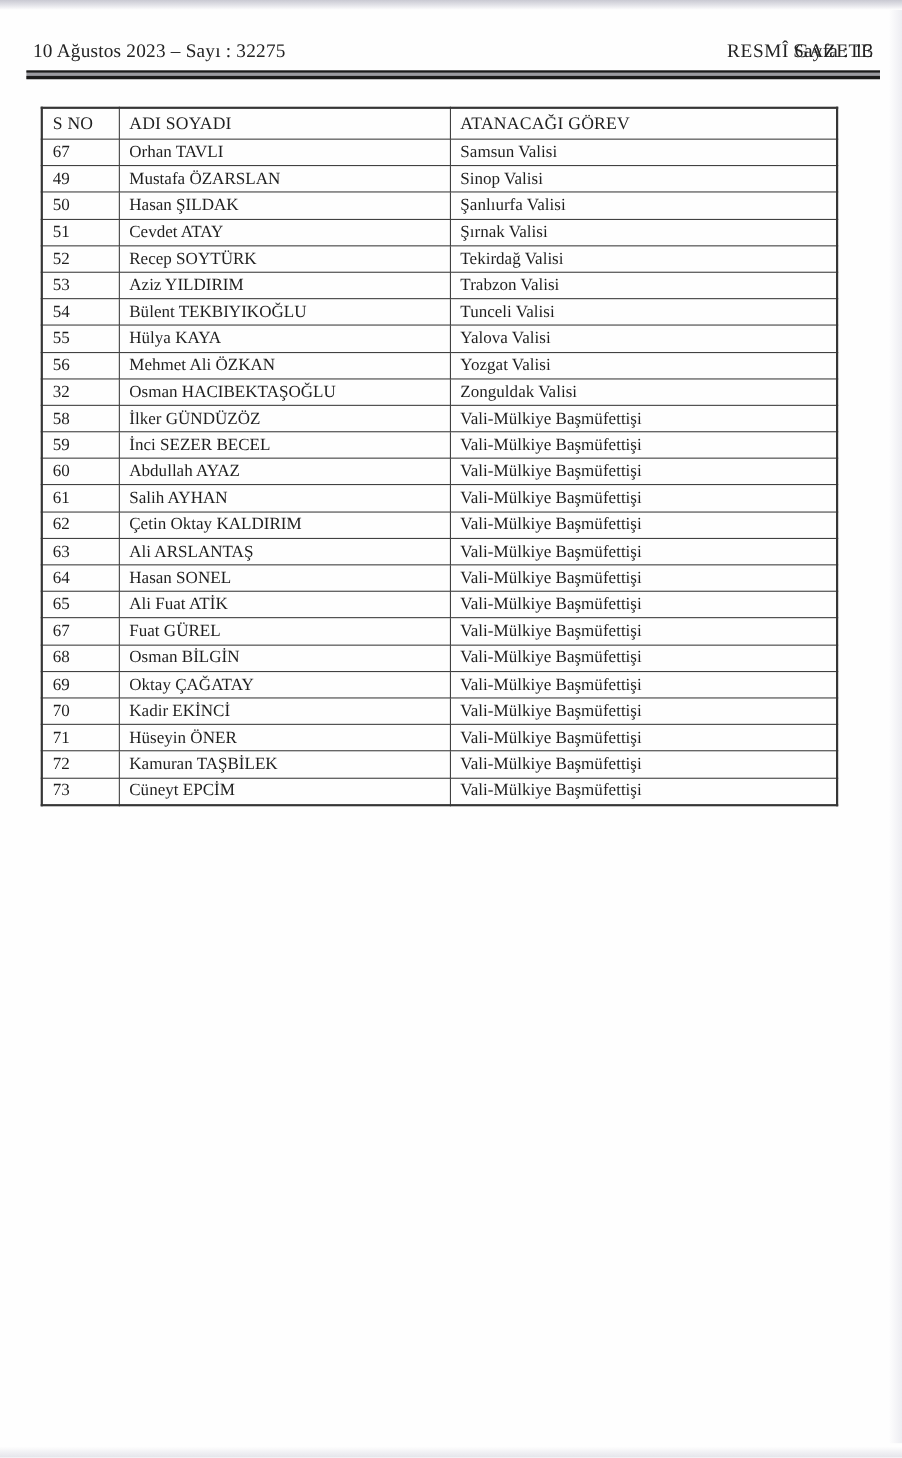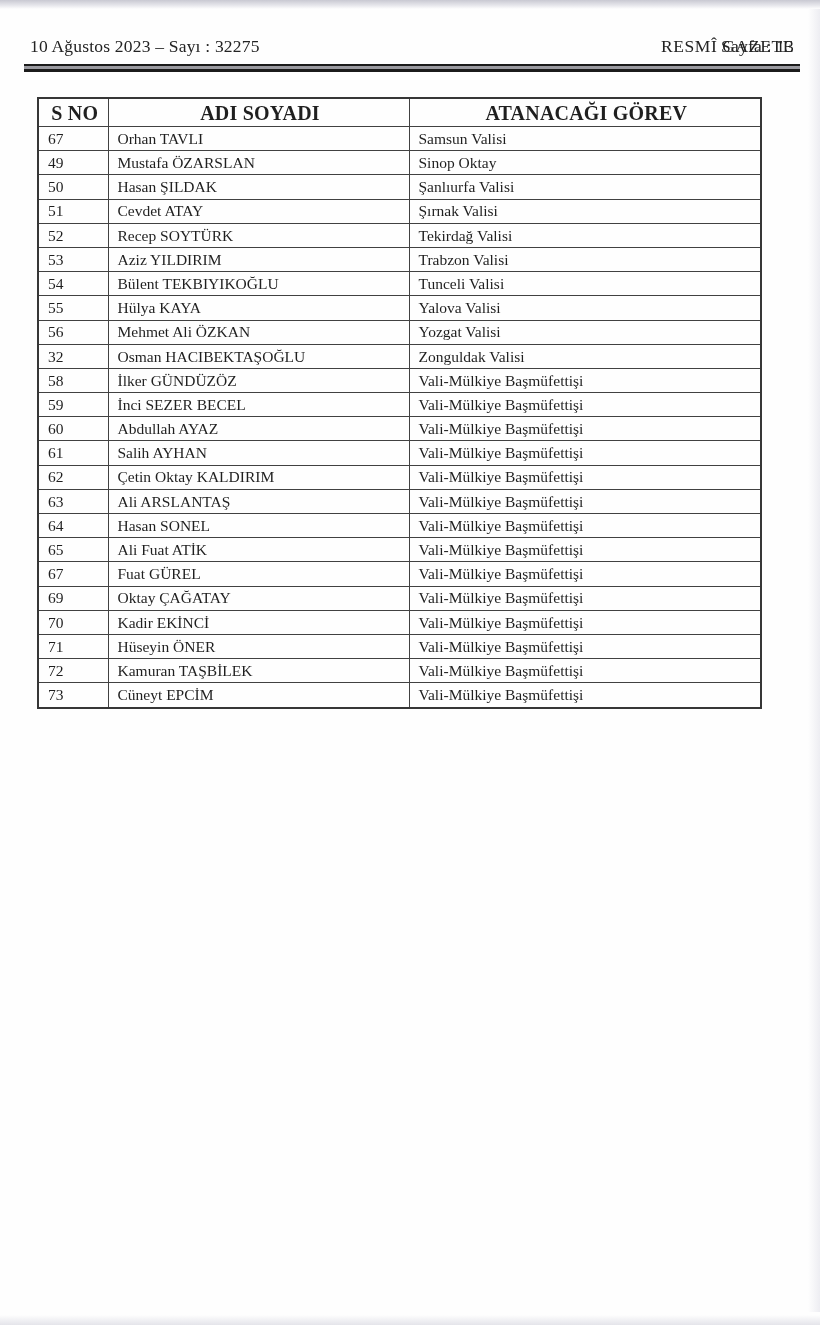--- a/index.html
+++ b/index.html
@@ -59,25 +59,24 @@
     border:1.6px solid #414141;
     padding:0 6px 0 9px;
     overflow:hidden;white-space:nowrap;
     vertical-align:middle;
     font-weight:normal;
     text-align:left;
     height:23.2px;
     line-height:1;
   }
   table.appt thead th{
-    font-weight:bold;
-    font-size:20px;
+    font-weight:normal;
+    font-size:16px;
     height:27px;
     letter-spacing:.2px;
-    text-align:center;
   }
   table.appt{border:2px solid #363636;}
   
   table.appt tbody tr td{
     box-shadow:0 -3px 0 -1.6px rgba(120,120,120,.18);
   }
 </style>
 </head>
 <body>
 
@@ -110,21 +109,21 @@
     </thead>
     <tbody>
         <tr>
           <td>67</td>
           <td>Orhan TAVLI</td>
           <td>Samsun Valisi</td>
         </tr>
         <tr>
           <td>49</td>
           <td>Mustafa ÖZARSLAN</td>
-          <td>Sinop Oktay</td>
+          <td>Sinop Valisi</td>
         </tr>
         <tr>
           <td>50</td>
           <td>Hasan ŞILDAK</td>
           <td>Şanlıurfa Valisi</td>
         </tr>
         <tr>
           <td>51</td>
           <td>Cevdet ATAY</td>
           <td>Şırnak Valisi</td>
@@ -198,20 +197,25 @@
           <td>65</td>
           <td>Ali Fuat ATİK</td>
           <td>Vali-Mülkiye Başmüfettişi</td>
         </tr>
         <tr>
           <td>67</td>
           <td>Fuat GÜREL</td>
           <td>Vali-Mülkiye Başmüfettişi</td>
         </tr>
         <tr>
+          <td>68</td>
+          <td>Osman BİLGİN</td>
+          <td>Vali-Mülkiye Başmüfettişi</td>
+        </tr>
+        <tr>
           <td>69</td>
           <td>Oktay ÇAĞATAY</td>
           <td>Vali-Mülkiye Başmüfettişi</td>
         </tr>
         <tr>
           <td>70</td>
           <td>Kadir EKİNCİ</td>
           <td>Vali-Mülkiye Başmüfettişi</td>
         </tr>
         <tr>

